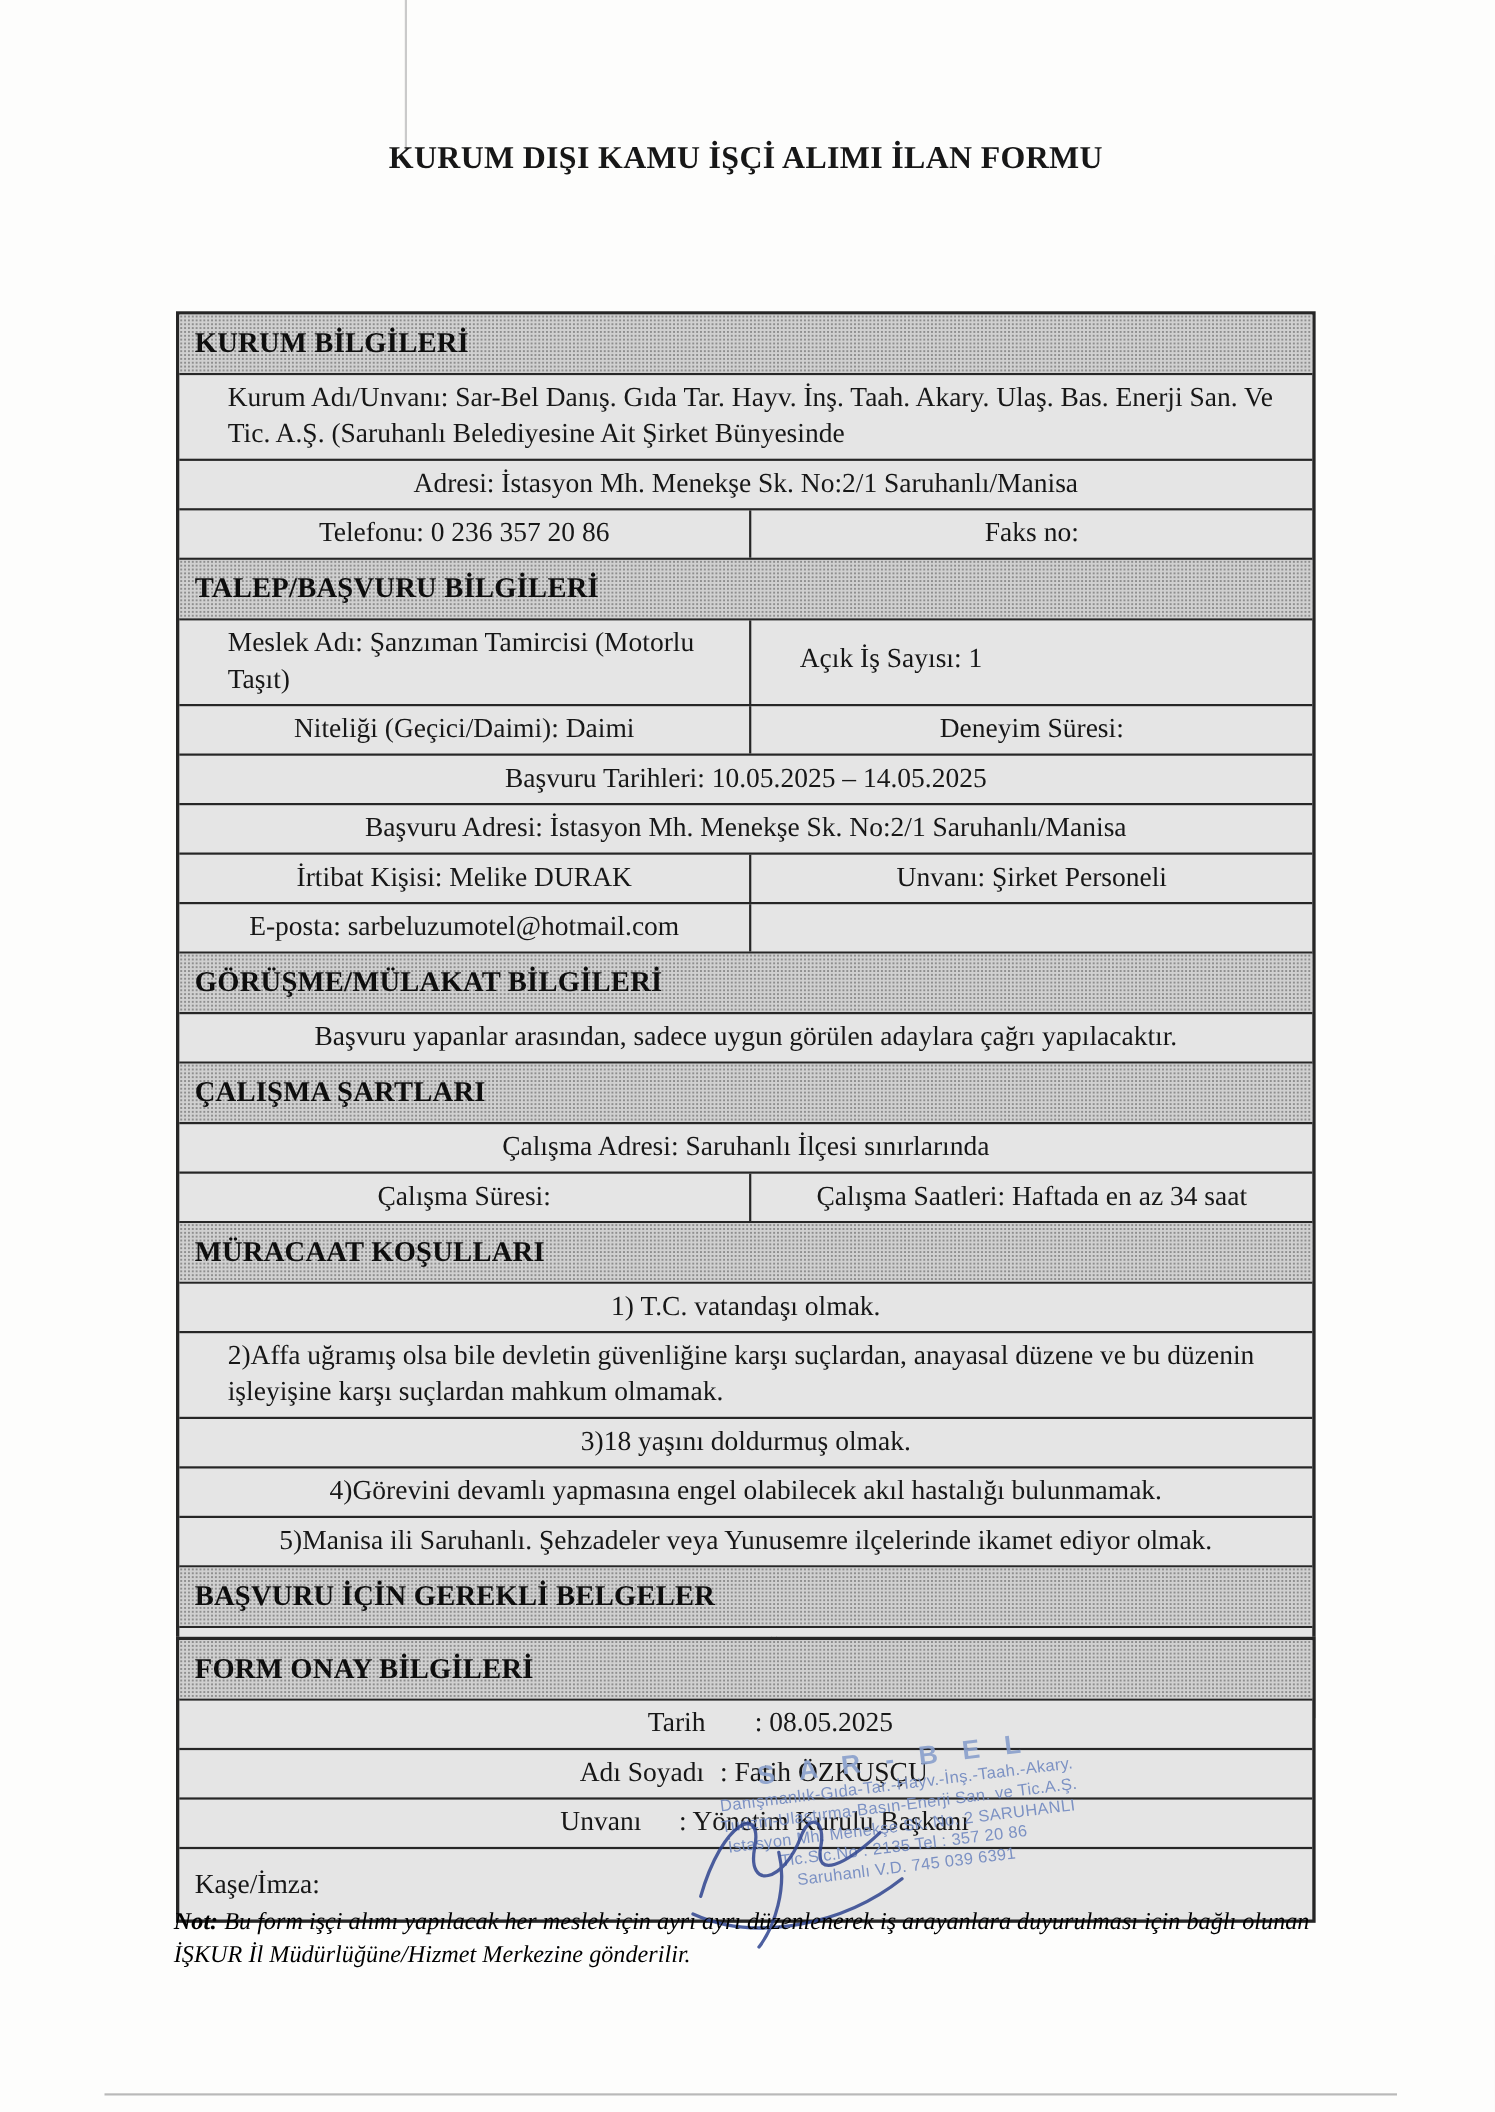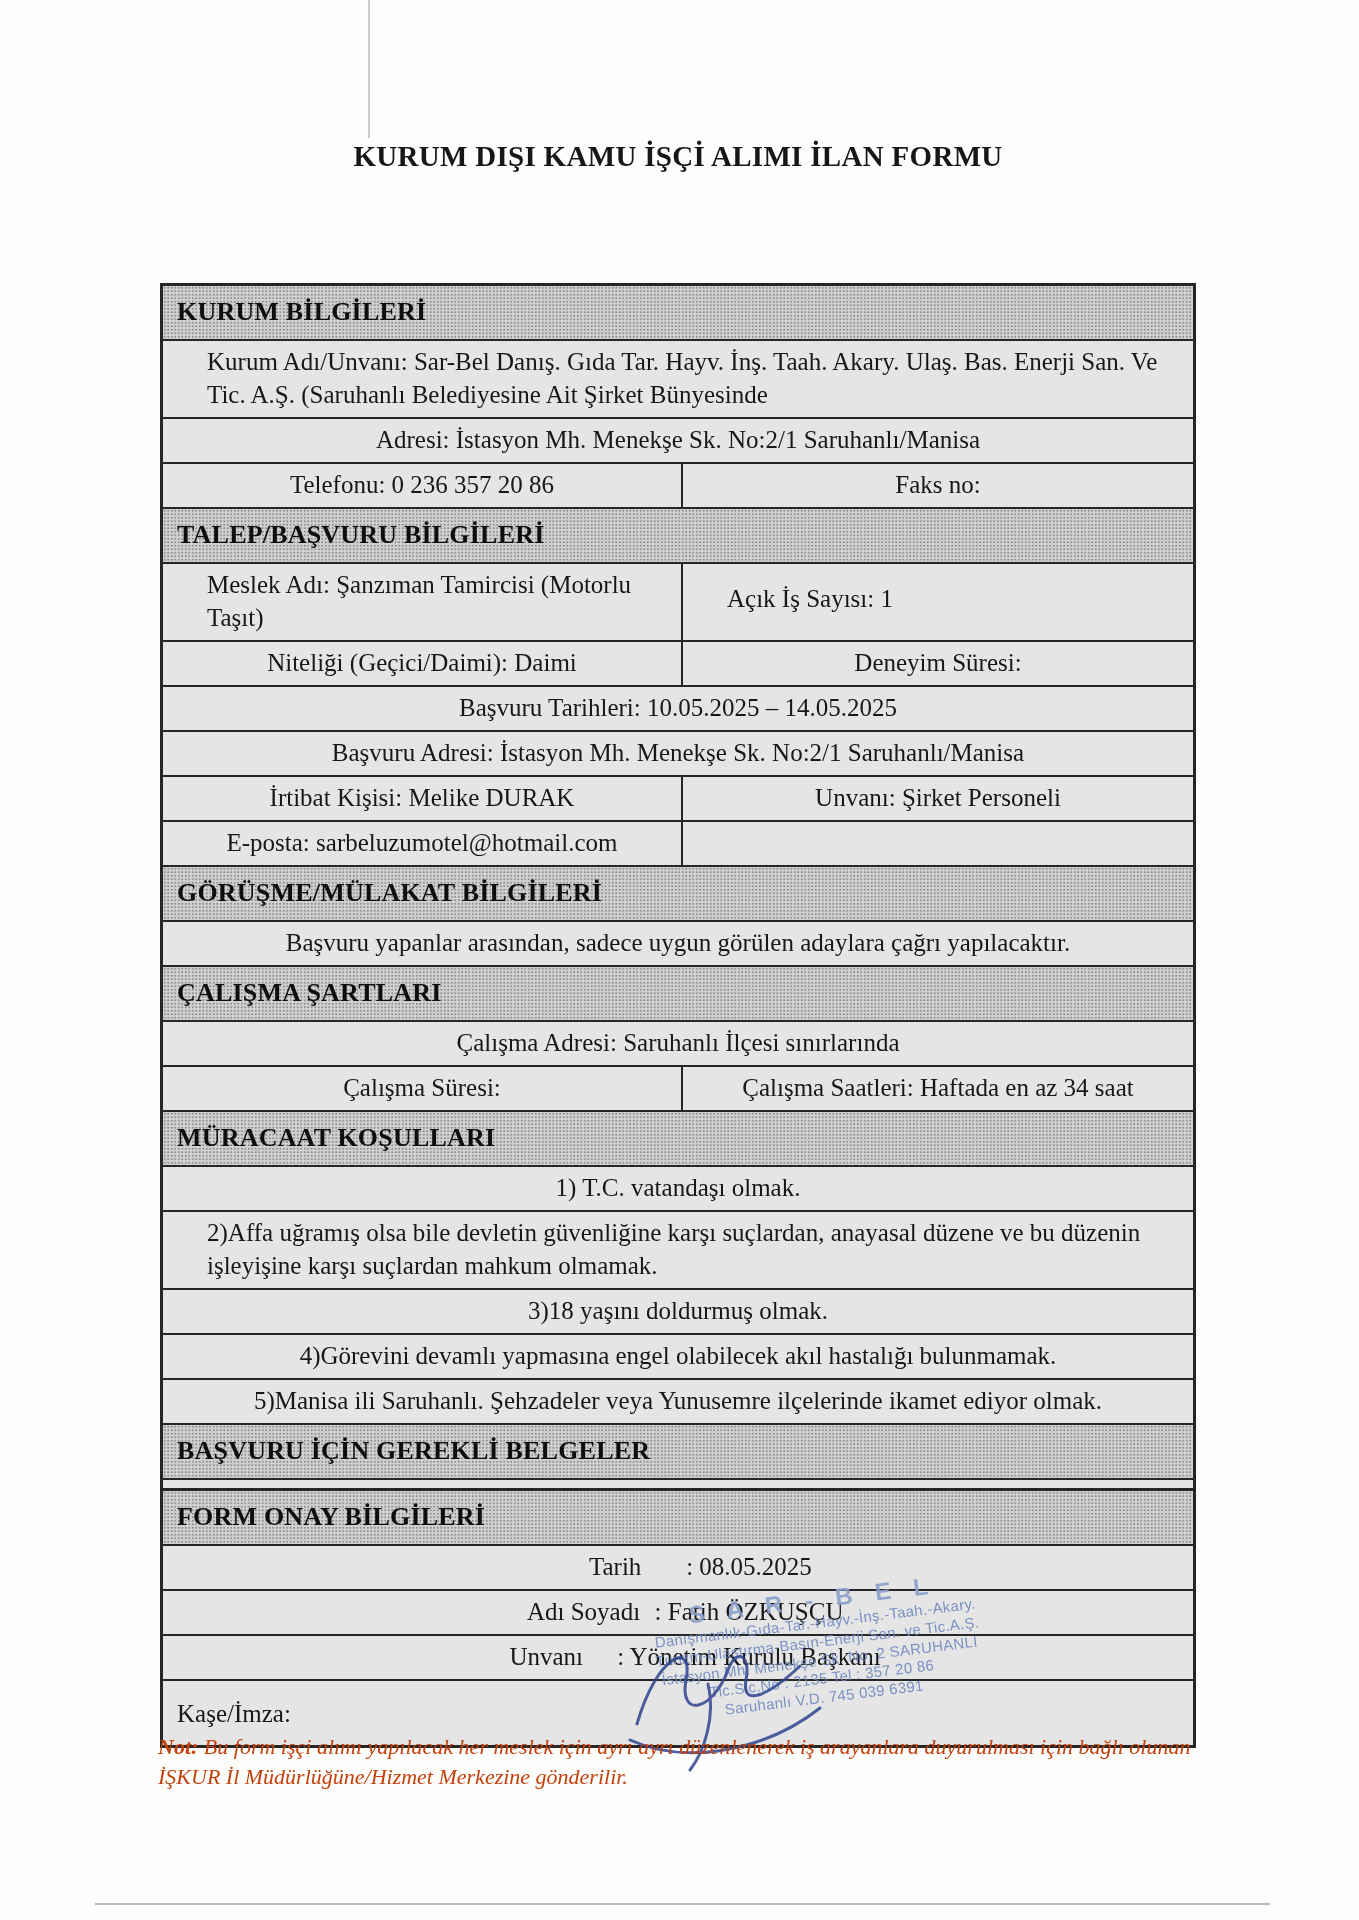--- a/index.html
+++ b/index.html
@@ -11,21 +11,21 @@
     overflow:hidden;
     font-family:"Liberation Serif","DejaVu Serif",serif;
     color:#171717;
   }
   
   .scan-line-top{position:absolute;left:368px;top:0;width:2px;height:138px;background:#cacaca;}
   .scan-line-bottom{position:absolute;left:95px;top:1903px;width:1175px;height:2px;background:#b9b9b9;}
 
   .titles{position:absolute;left:160px;top:128px;width:1036px;text-align:center;}
   .title-top{font-size:31px;font-weight:bold;letter-spacing:.5px;}
-  .title-main{font-size:29px;font-weight:bold;letter-spacing:.3px;margin-top:12px;}
+  .title-main{font-size:29px;font-weight:bold;letter-spacing:.3px;margin-top:0;}
 
   .tbl{
     position:absolute;left:160px;width:1036px;
     border:3px solid #262626;
     background:#e5e5e5;
     box-sizing:border-box;
   }
   .tbl-1{top:283px;}
   .tbl-2{top:1488px;}
   .row{display:flex;box-sizing:border-box;}
@@ -50,21 +50,21 @@
   }
   .min1{min-height:37px;text-align:center;}
   .min2{min-height:72px;padding-left:44px;}
   .empty-row{min-height:34px;}
   .kase-row{min-height:64px;}
 
   .onay-label{display:inline-block;min-width:142px;}
 
   .note{
     position:absolute;left:158px;top:1732px;width:1048px;
-    font-size:22px;font-style:italic;line-height:1.35;color:#c2410c;
+    font-size:22px;font-style:italic;line-height:1.35;color:#000000;
   }
   .note b{font-weight:bold;}
 
   
   .stamp{
     position:absolute;left:598px;top:1586px;width:440px;
     transform:rotate(-7deg);
     text-align:center;
     color:#7189c0;
     font-family:"Liberation Sans","DejaVu Sans",sans-serif;

